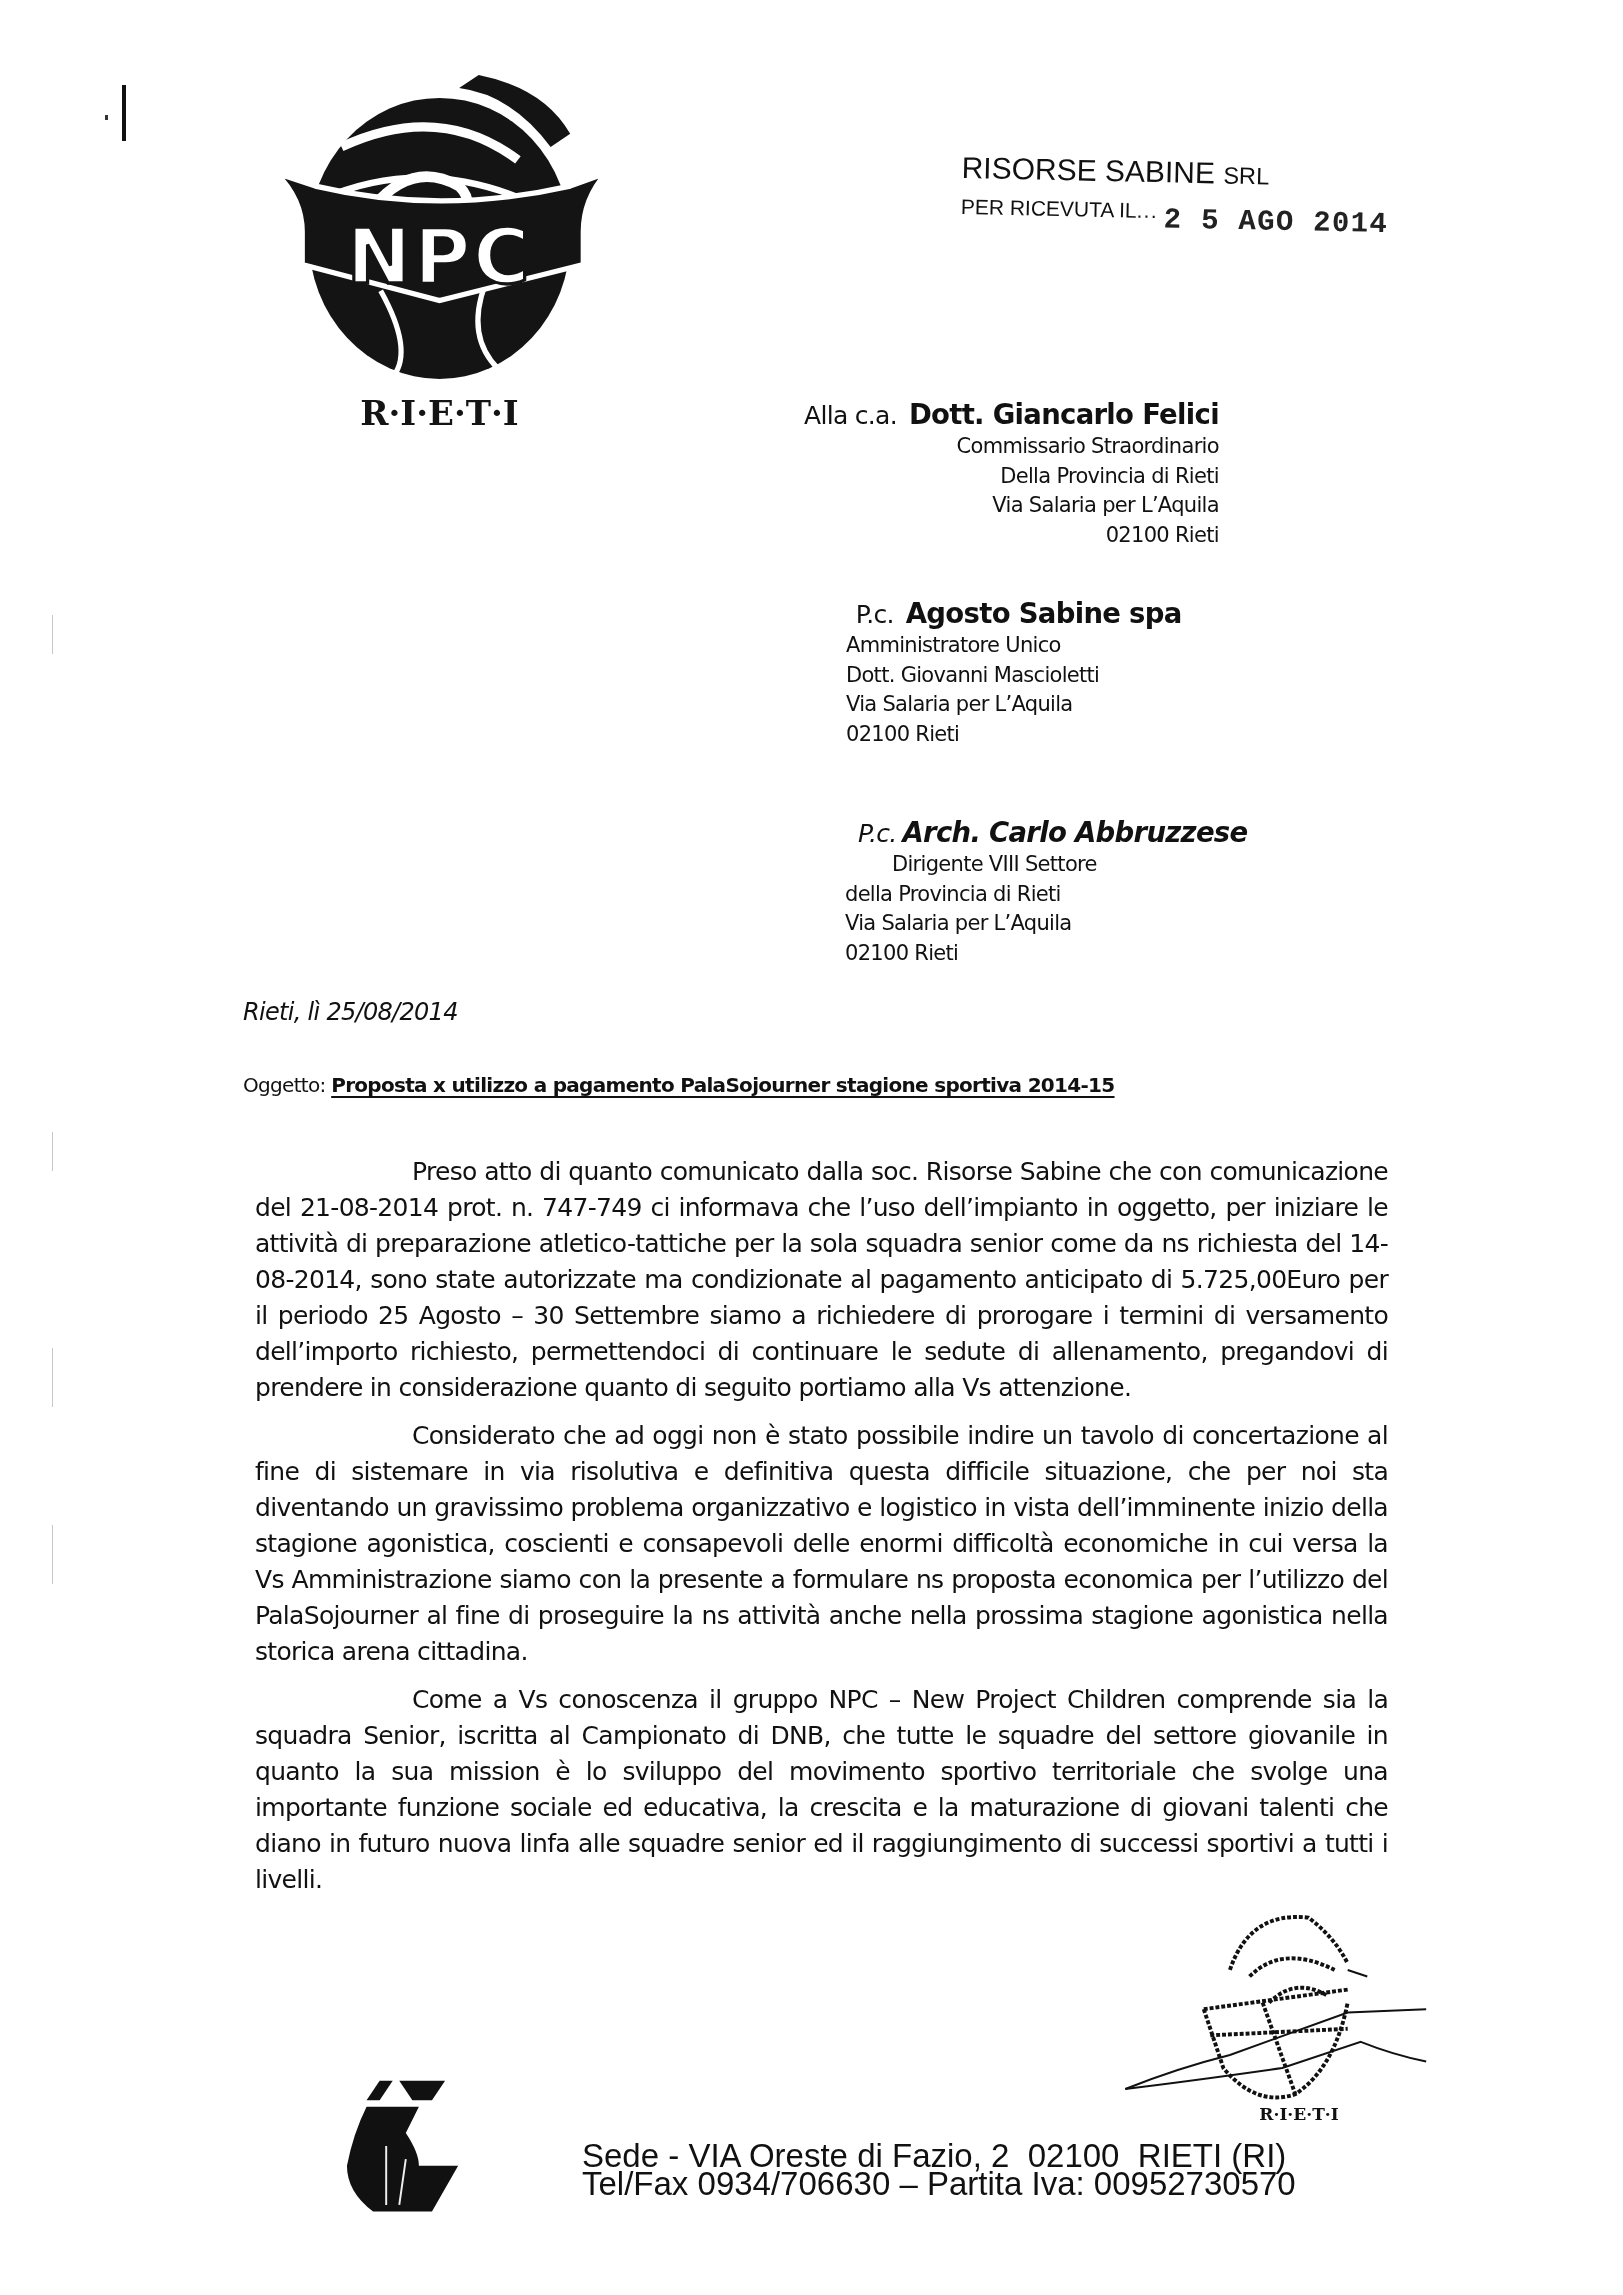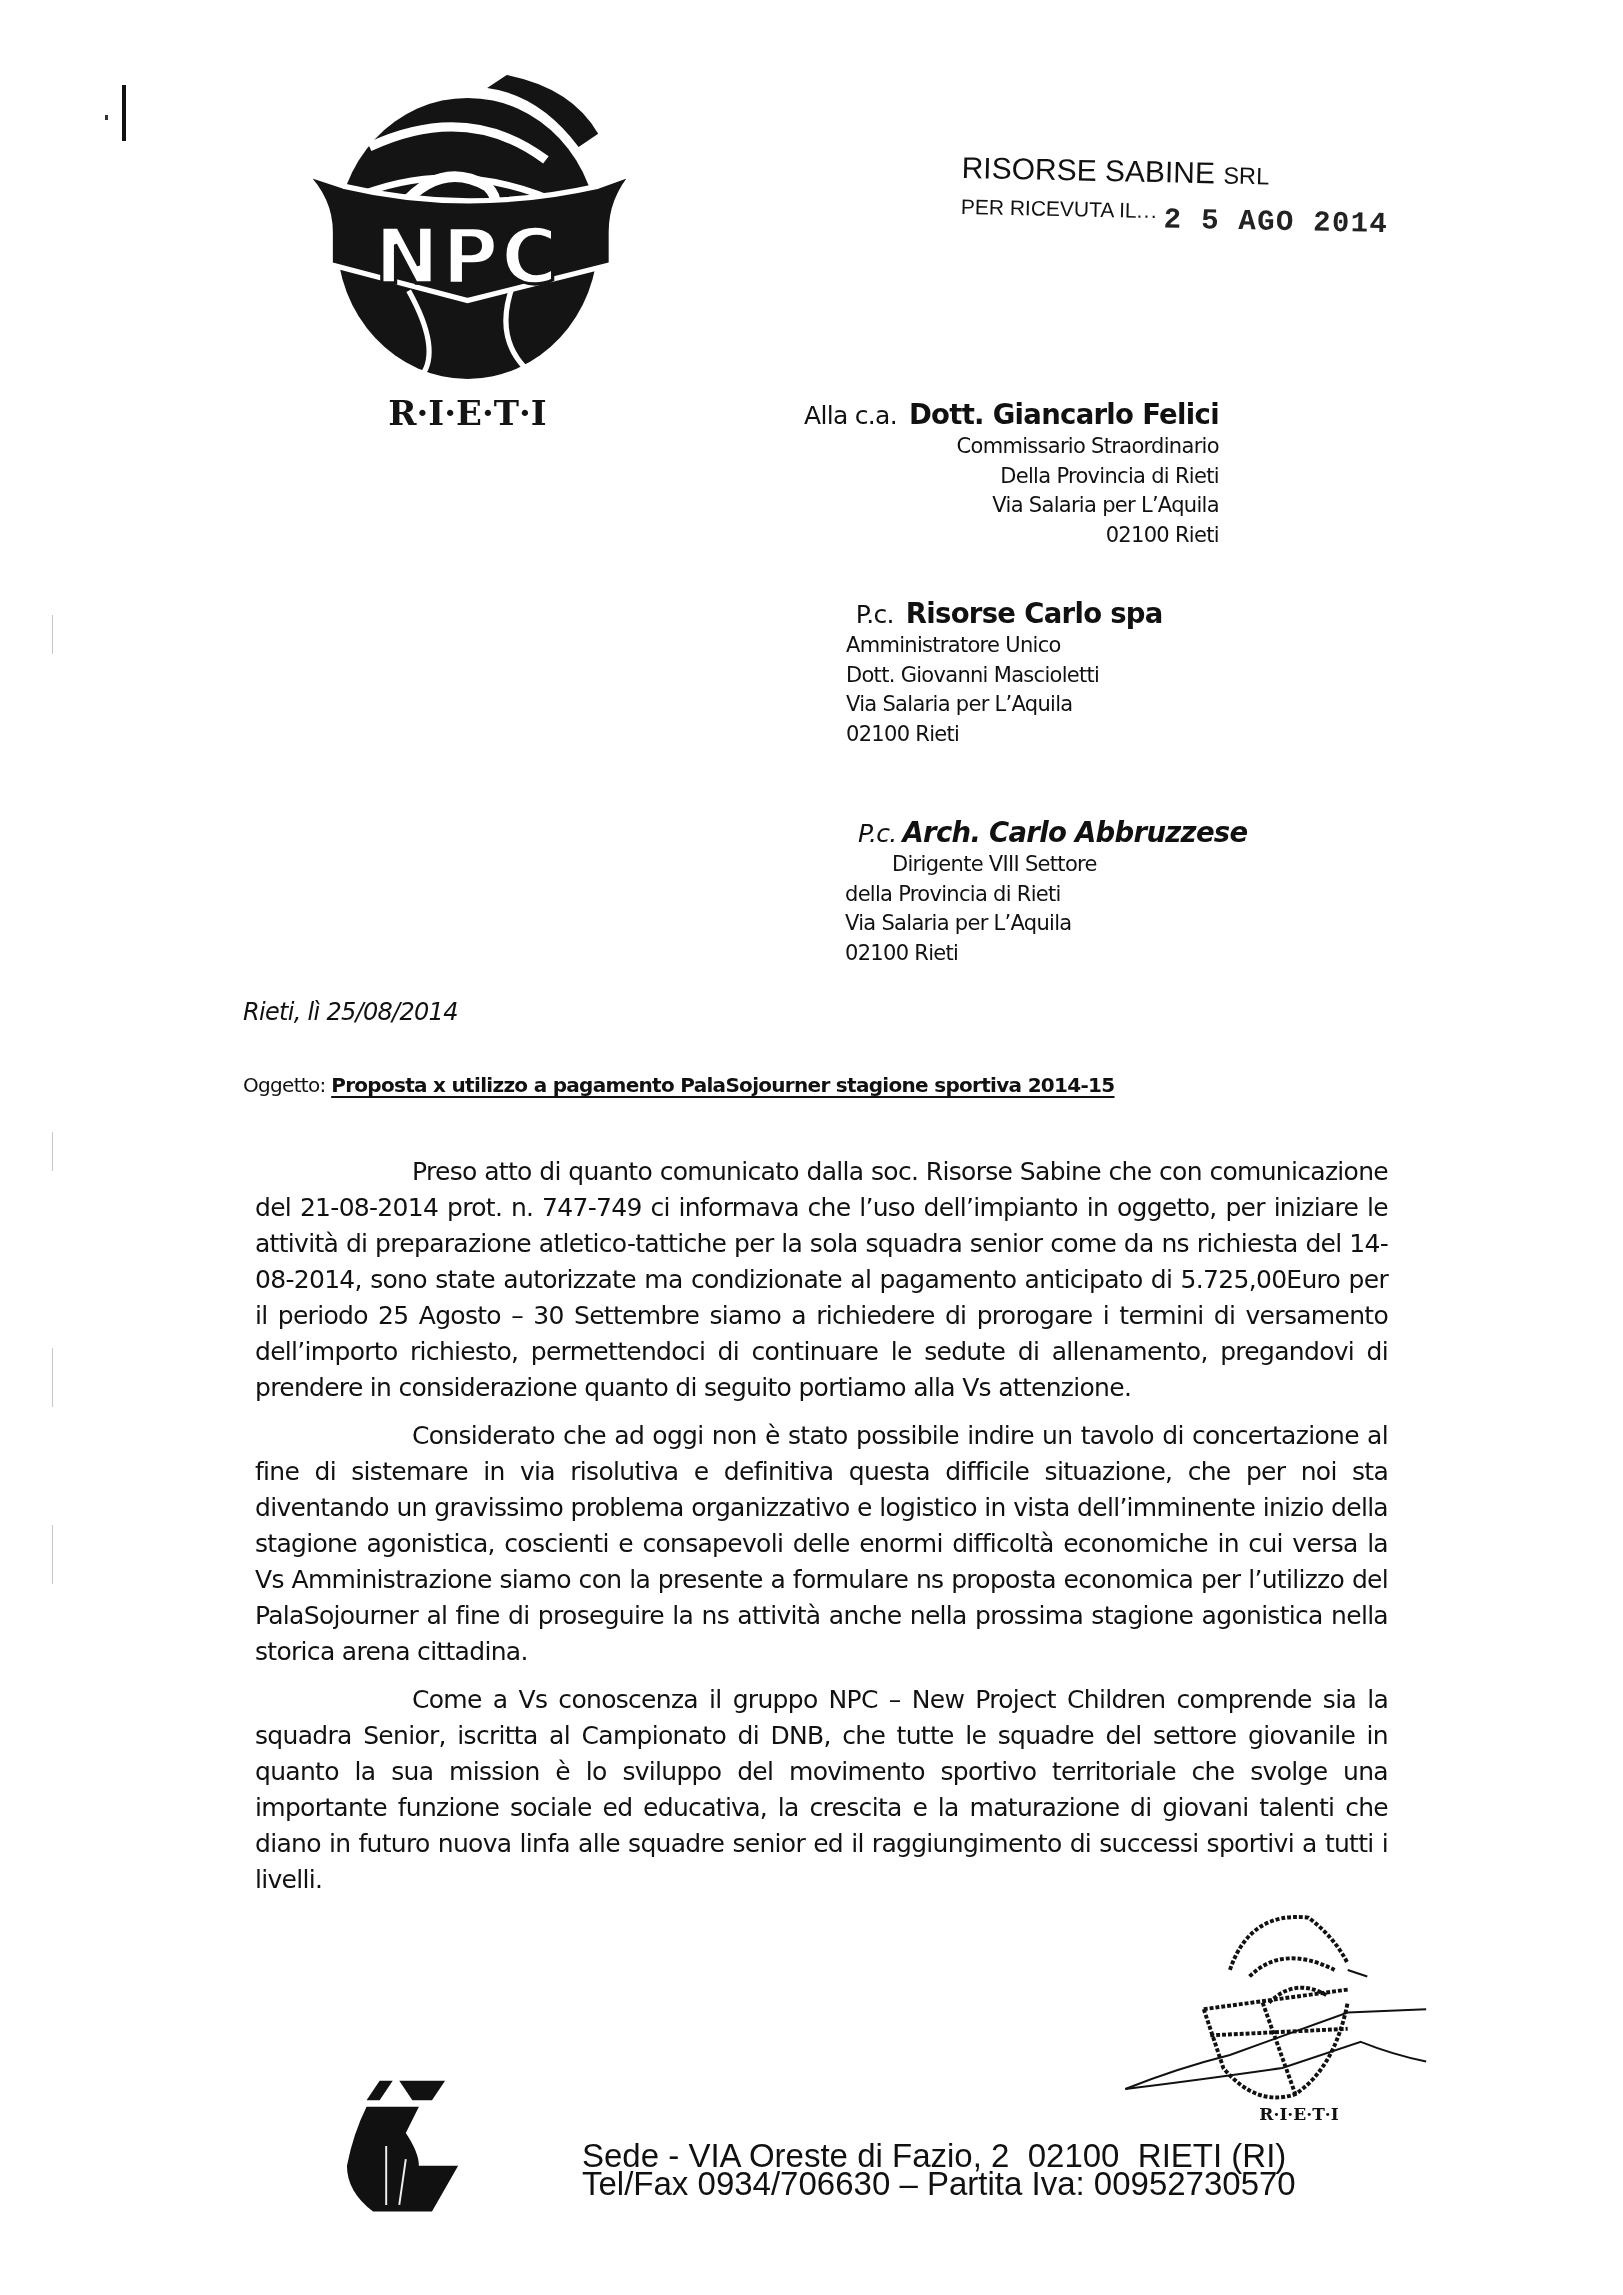--- a/index.html
+++ b/index.html
@@ -8,21 +8,21 @@
   .abs { position: absolute; }
   .calibri { font-family: "DejaVu Sans", sans-serif; letter-spacing: -0.7px; }
   .arial { font-family: "Liberation Sans", sans-serif; }
 
   
   .mark-top { left: 122px; top: 85px; width: 3.9px; height: 56px; background: #111; }
   .mark-dot { left: 105px; top: 115px; width: 2.6px; height: 5.2px; background: #333; }
   .margin-line { left: 52px; width: 1.3px; background: #999; opacity: .55; }
 
   
-  .logo { left: 291px; top: 75px; width: 353px; height: 366px; }
+  .logo { left: 263px; top: 75px; width: 353px; height: 366px; }
 
   
   .stamp { left: 962px; top: 151px; width: 537px; transform: rotate(1.2deg); transform-origin: left top; }
   .stamp-title { font-size: 30px; letter-spacing: 0px; font-family: "Liberation Sans", sans-serif; }
   .stamp-title .small { font-size: 23.6px; }
   .stamp-line { font-size: 21px; margin-top: 5.2px; font-family: "Liberation Sans", sans-serif; }
   .stamp-date { font-family: "Liberation Mono", monospace; font-size: 29px; font-weight: bold; letter-spacing: 1.3px; display: inline-block; transform: translateY(9.2px); color: #222; }
   .stamp-dots { letter-spacing: 1.3px; }
 
   
@@ -91,21 +91,21 @@
 
 <div class="abs addr calibri" style="left:804px; top:400px;text-align:right;">
   <div class="line"><span class="lead">Alla c.a.</span>&nbsp;&nbsp;<span class="name">Dott. Giancarlo Felici</span></div>
   <div class="line" style="padding-left:77px;">Commissario Straordinario</div>
   <div class="line" style="padding-left:33px;">Della Provincia di Rieti</div>
   <div class="line" style="padding-left:33px;">Via Salaria per L’Aquila</div>
   <div class="line" style="padding-left:33px;">02100 Rieti</div>
 </div>
 
 <div class="abs addr calibri" style="left:846px; top:599px;">
-  <div class="line" style="padding-left:9.8px;"><span class="lead">P.c.</span>&nbsp;&nbsp;<span class="name">Risorse Carlo spa</span></div>
+  <div class="line" style="padding-left:9.8px;"><span class="lead">P.c.</span>&nbsp;&nbsp;<span class="name">Agosto Sabine spa</span></div>
   <div class="line">Amministratore Unico</div>
   <div class="line">Dott. Giovanni Mascioletti</div>
   <div class="line">Via Salaria per L’Aquila</div>
   <div class="line">02100 Rieti</div>
 </div>
 
 <div class="abs addr calibri" style="left:845px; top:818px;">
   <div class="line" style="padding-left:13px;font-style:italic;"><span class="lead">P.c.</span> <span class="name">Arch. Carlo Abbruzzese</span></div>
   <div class="line" style="padding-left:47px;">Dirigente VIII Settore</div>
   <div class="line">della Provincia di Rieti</div>

